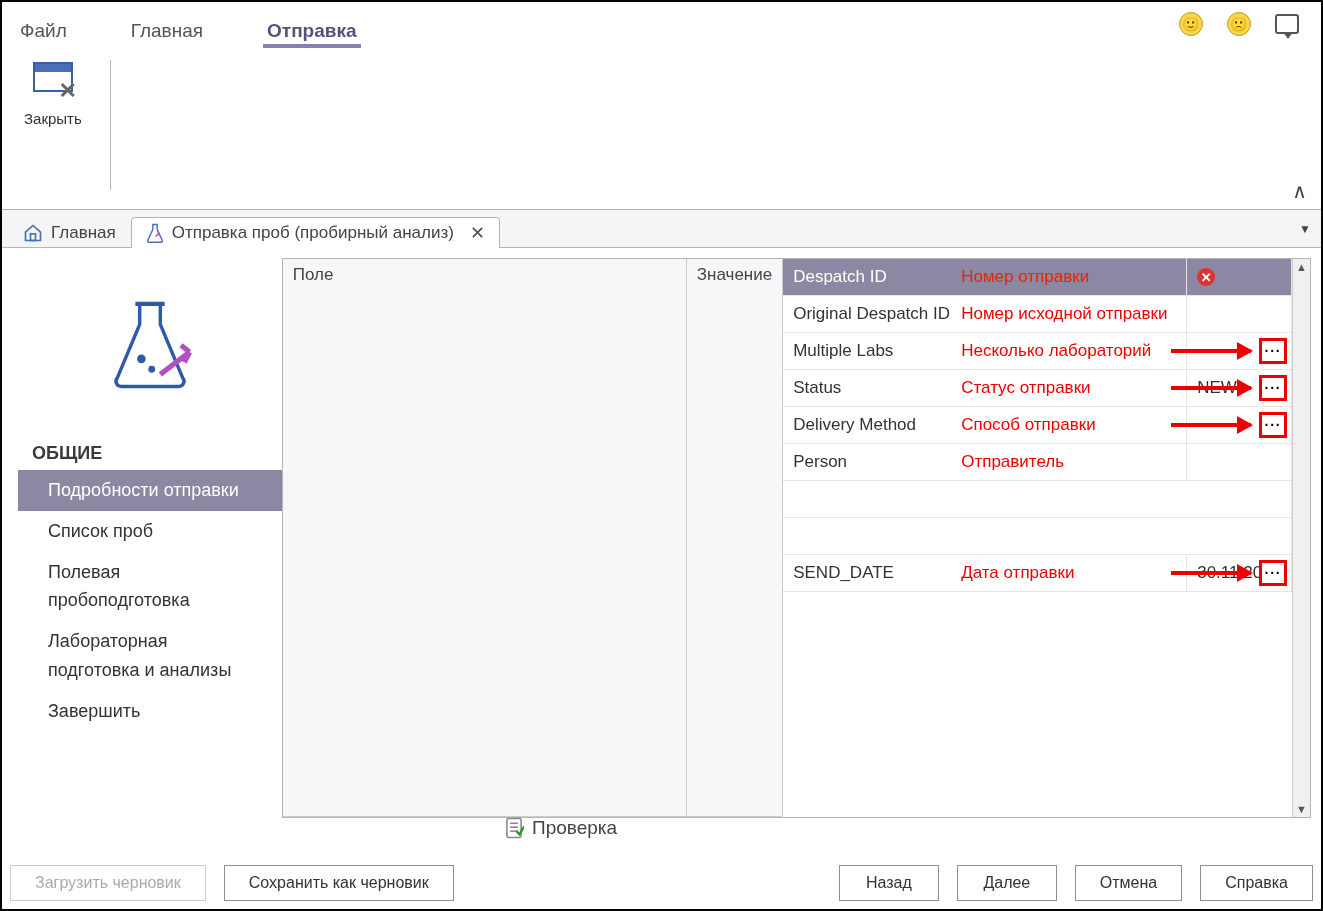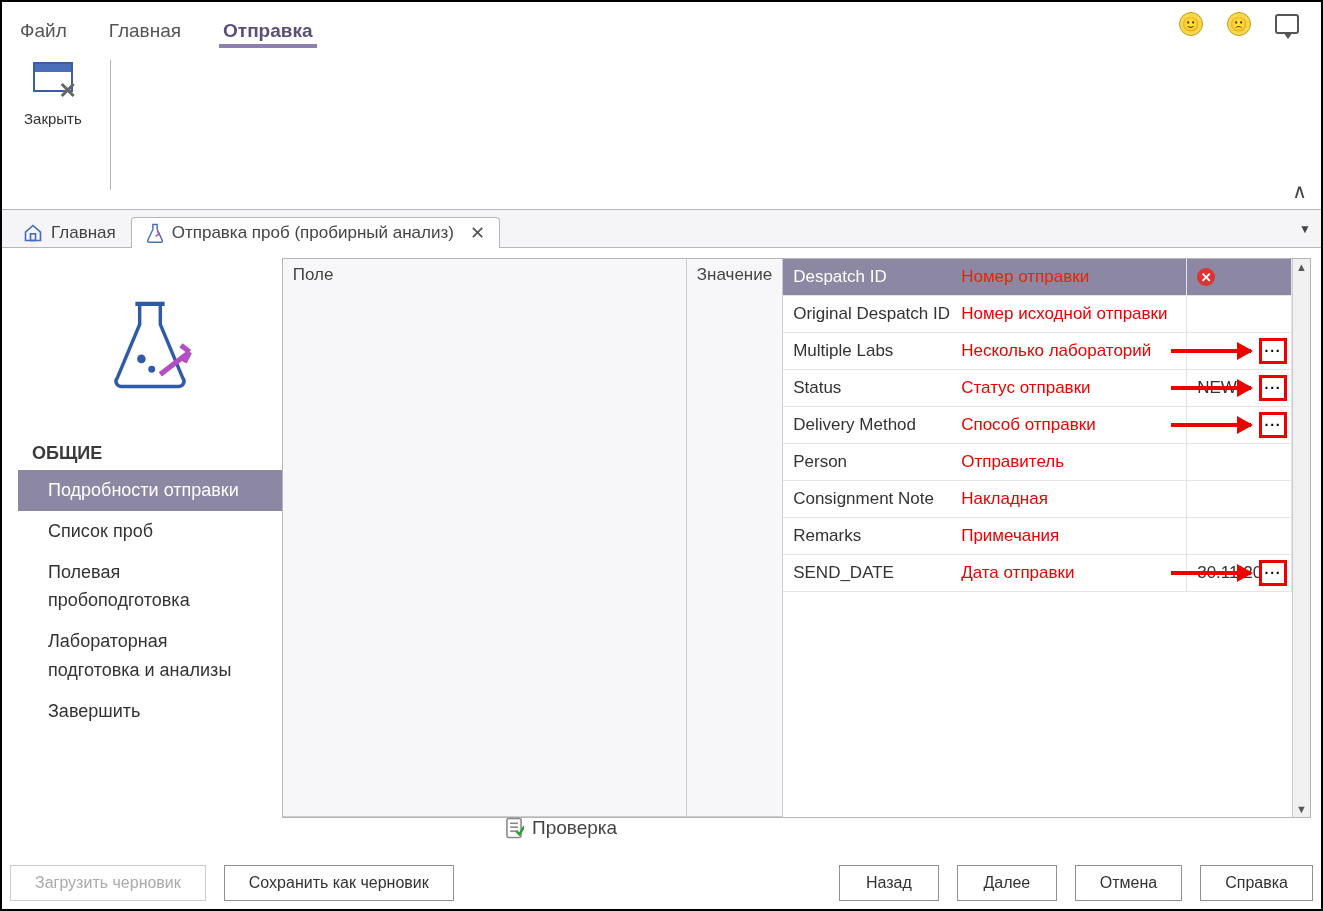--- a/index.html
+++ b/index.html
@@ -12,21 +12,21 @@
     height: 911px;
     overflow: hidden;
     border: 2px solid #000;
     position: relative;
   }
   
   .ribbon-tabs {
     display: flex;
     align-items: flex-end;
     padding: 0 14px;
-    gap: 34px;
+    gap: 56px;
     height: 46px;
     position: relative;
   }
   .ribbon-tab {
     font-size: 19px;
     color: #555;
     padding: 8px 4px 6px;
     cursor: pointer;
   }
   .ribbon-tab.active {
@@ -325,34 +325,26 @@
         <div class="cell field">
               <span>Person</span>
           <span class="annot">Отправитель</span>
         </div>
         <div class="cell val">
               <span></span>
             </div>
       </div>
 
       <div class="grid-row">
-        <div class="cell field">
-              <span>Consignment Note</span>
-          <span class="annot">Накладная</span>
-        </div>
         <div class="cell val">
               <span></span>
             </div>
       </div>
 
       <div class="grid-row">
-        <div class="cell field">
-              <span>Remarks</span>
-          <span class="annot">Примечания</span>
-        </div>
         <div class="cell val">
               <span></span>
             </div>
       </div>
 
       <div class="grid-row">
         <div class="cell field">
               <span>SEND_DATE</span>
           <span class="annot">Дата отправки</span>
         </div>

